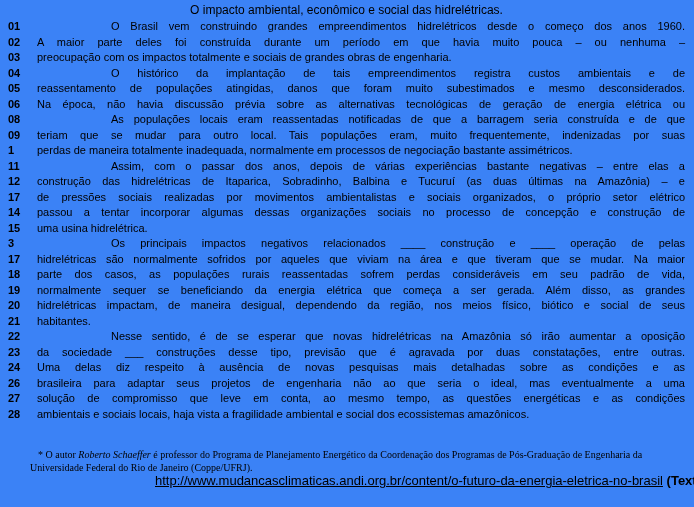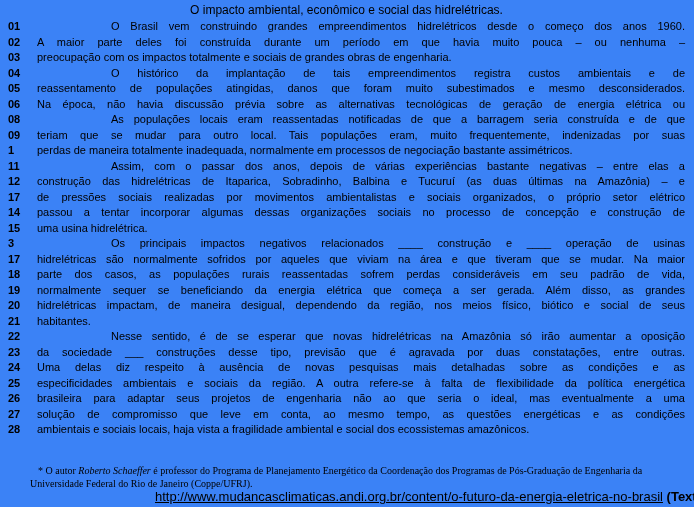--- a/index.html
+++ b/index.html
@@ -137,21 +137,21 @@
       <span class="line-text justify">passou a tentar incorporar algumas dessas organizações sociais no processo de concepção e construção de</span>
     </div>
 
     <div class="line-row">
       <span class="line-num">15</span>
       <span class="line-text left">uma usina hidrelétrica.</span>
     </div>
 
     <div class="line-row">
       <span class="line-num">3</span>
-      <span class="line-text justify indent">Os principais impactos negativos relacionados ____ construção e ____ operação de usinas</span>
+      <span class="line-text justify indent">Os principais impactos negativos relacionados ____ construção e ____ operação de pelas</span>
     </div>
 
     <div class="line-row">
       <span class="line-num">17</span>
       <span class="line-text justify">hidrelétricas são normalmente sofridos por aqueles que viviam na área e que tiveram que se mudar. Na maior</span>
     </div>
 
     <div class="line-row">
       <span class="line-num">18</span>
       <span class="line-text justify">parte dos casos, as populações rurais reassentadas sofrem perdas consideráveis em seu padrão de vida,</span>
@@ -180,24 +180,20 @@
     <div class="line-row">
       <span class="line-num">23</span>
       <span class="line-text justify">da sociedade ___ construções desse tipo, previsão que é agravada por duas constatações, entre outras.</span>
     </div>
 
     <div class="line-row">
       <span class="line-num">24</span>
       <span class="line-text justify">Uma delas diz respeito à ausência de novas pesquisas mais detalhadas sobre as condições e as</span>
     </div>
 
-    <div class="line-row">
-      <span class="line-num">25</span>
-      <span class="line-text justify">especificidades ambientais e sociais da região. A outra refere-se à falta de flexibilidade da política energética</span>
-    </div>
 
     <div class="line-row">
       <span class="line-num">26</span>
       <span class="line-text justify">brasileira para adaptar seus projetos de engenharia não ao que seria o ideal, mas eventualmente a uma</span>
     </div>
 
     <div class="line-row">
       <span class="line-num">27</span>
       <span class="line-text justify">solução de compromisso que leve em conta, ao mesmo tempo, as questões energéticas e as condições</span>
     </div>

